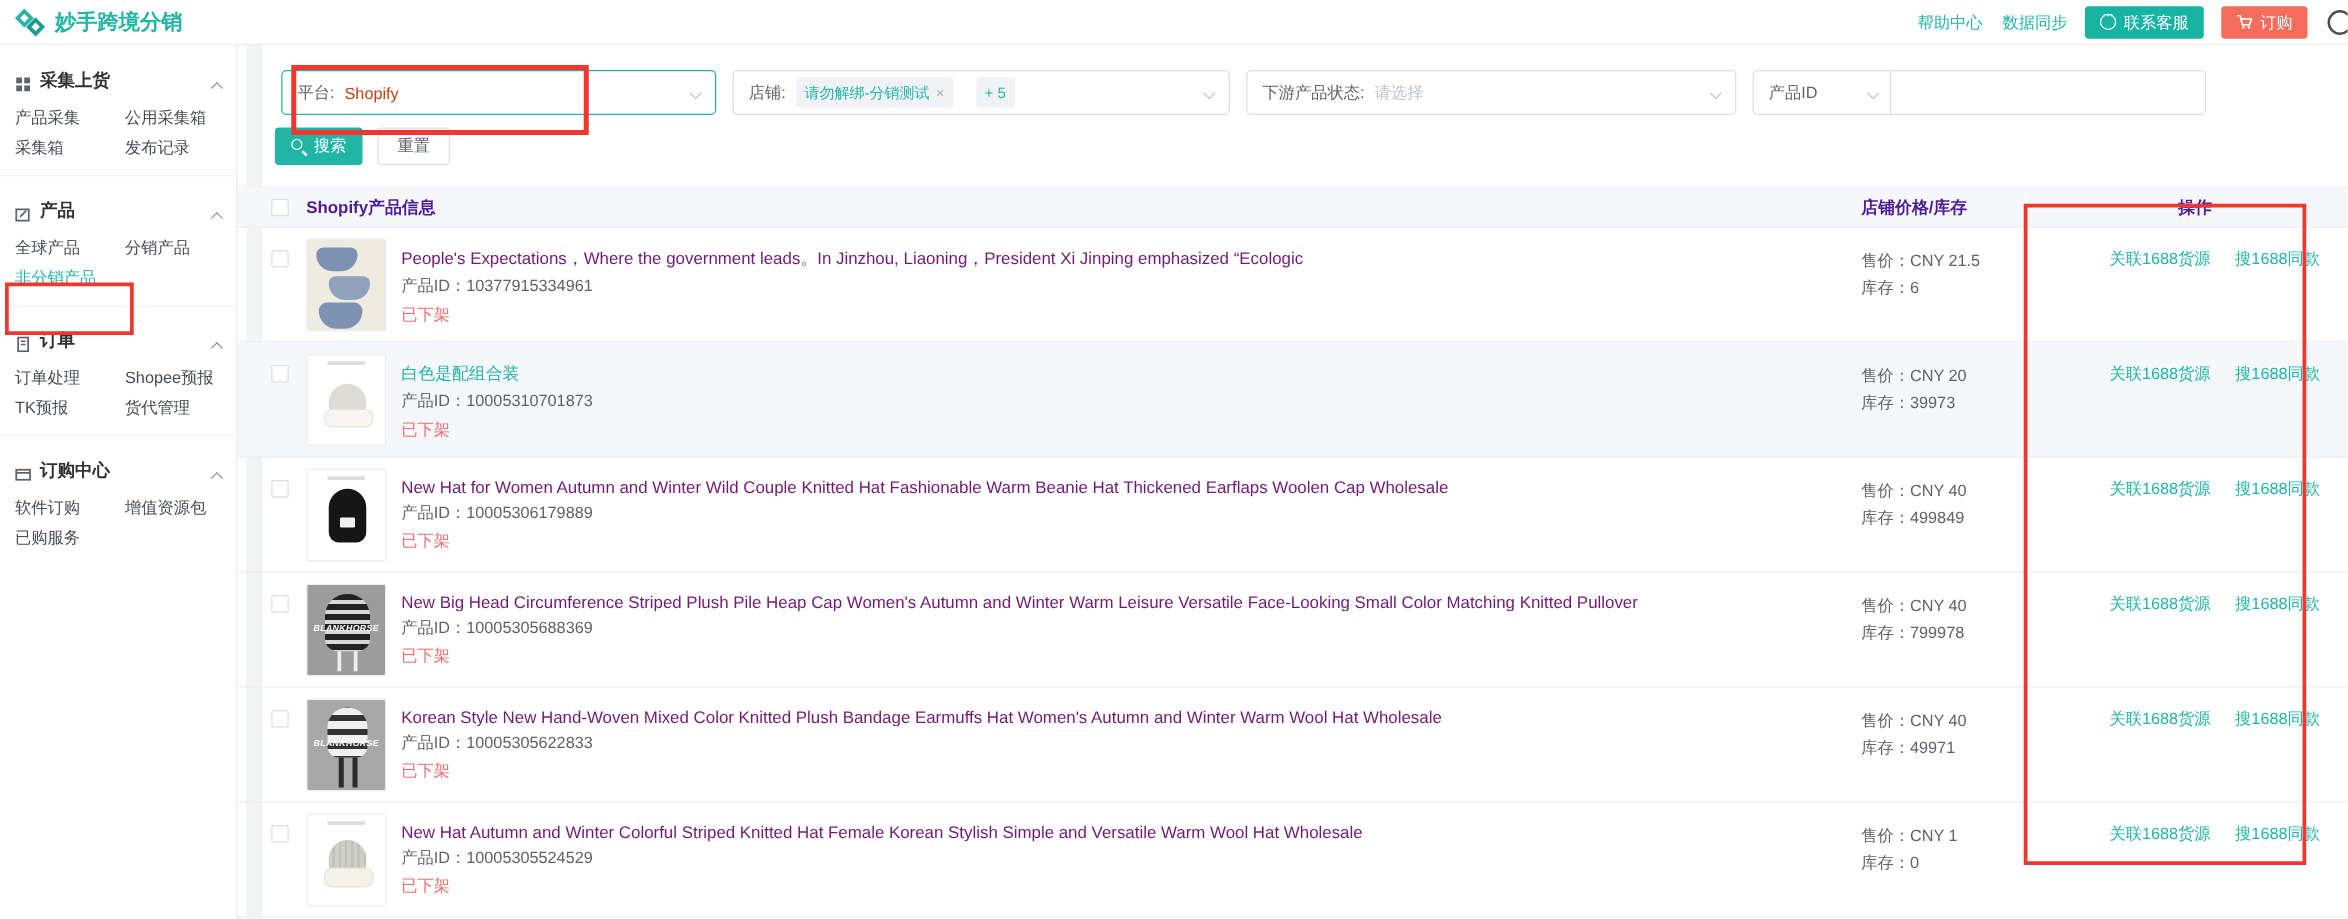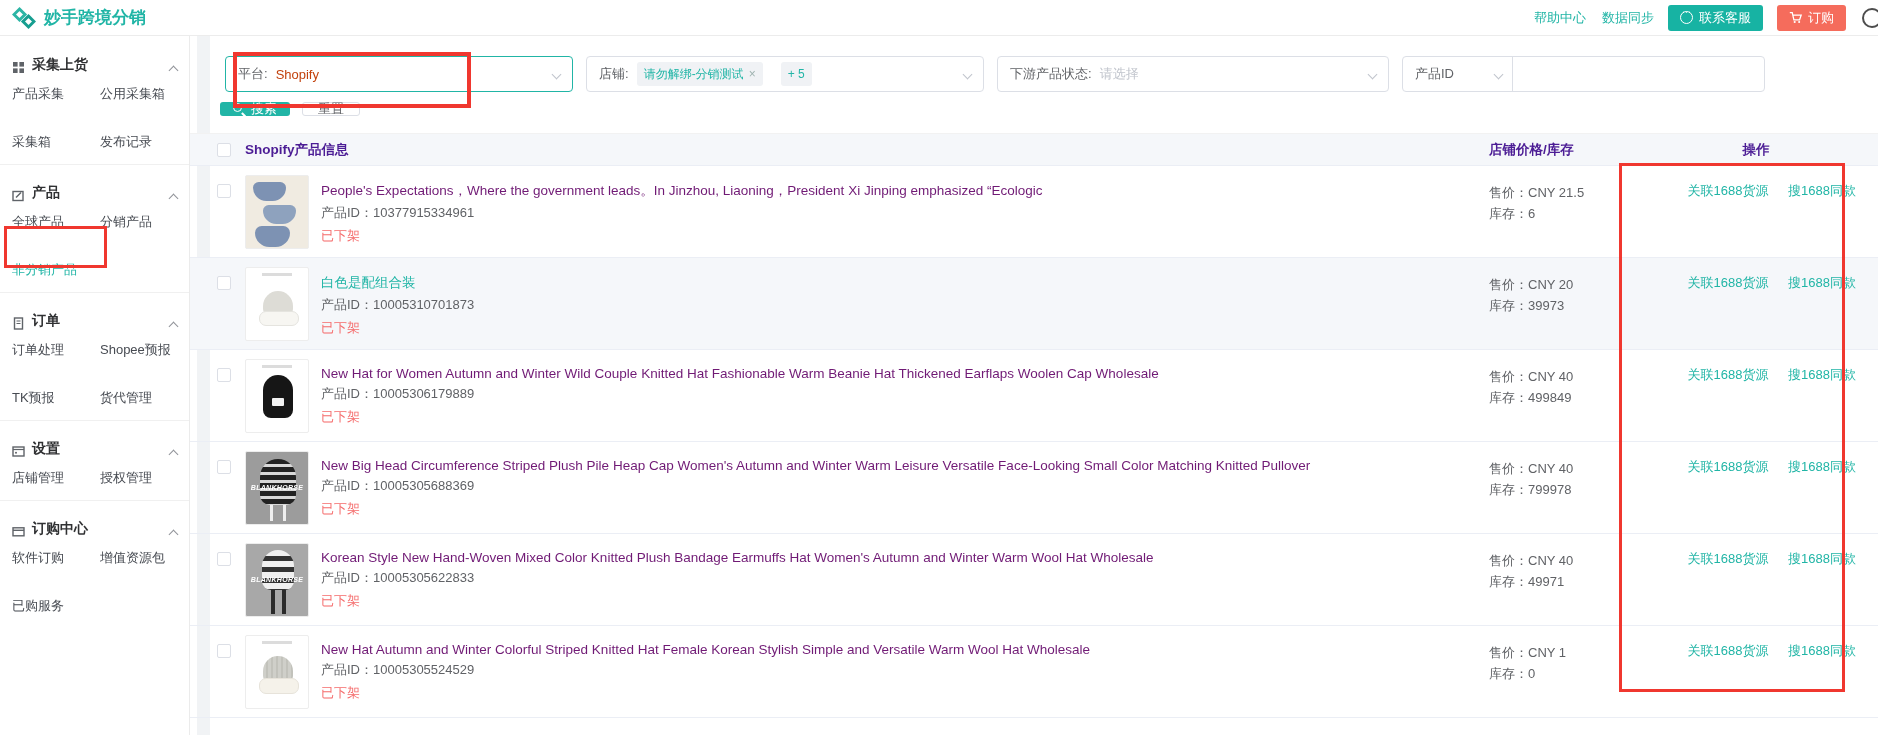--- a/index.html
+++ b/index.html
@@ -24,21 +24,21 @@
   
   .sidebar{position:absolute;left:0;top:36px;bottom:0;width:190px;background:#fff;border-right:1px solid #ebebeb;z-index:2}
   .ssec .shead{display:flex;align-items:flex-end;gap:7px;height:38px;padding:0 12px;
     font-weight:bold;font-size:14px;color:#303133;border-top:1px solid #f0f0f0;cursor:pointer}
   .ssec:first-child .shead{border-top:none}
   .shead .chev-up{margin-left:auto}
   .chev-up{width:7px;height:7px;border-right:1.5px solid #909399;border-bottom:1.5px solid #909399;
     transform:rotate(-135deg);display:inline-block}
   .chev-dn{width:7px;height:7px;border-right:1.5px solid #c0c4cc;border-bottom:1.5px solid #c0c4cc;
     transform:rotate(45deg);display:inline-block}
-  .sitems{display:grid;grid-template-columns:88px auto;row-gap:32px;padding:12px 0 14px 12px;
+  .sitems{display:grid;grid-template-columns:88px auto;row-gap:8px;padding:12px 0 14px 12px;
     font-size:13px;color:#474b52;line-height:16px}
   .sitems span{cursor:pointer;white-space:nowrap}
   .sitems .active{color:#21b5a6}
   .sicon{flex:none;display:inline-flex}
 
   
   .main{position:absolute;left:190px;top:36px;right:0;bottom:0;background:#fff;overflow:hidden}
   .vstrip{position:absolute;left:197px;top:36px;bottom:0;width:13px;background:#f1f3f5;z-index:1}
 
   .filters{display:flex;gap:13px;margin:20px 0 0 35px;position:relative;z-index:2}
@@ -54,21 +54,21 @@
   .tag{display:inline-flex;align-items:center;gap:5px;background:#f0f2f5;border-radius:3px;
     height:24px;padding:0 7px;color:#21b5a6;font-size:12px;margin-right:18px;white-space:nowrap}
   .tag .x{color:#9fb3b0;cursor:pointer;font-size:12px}
   .pid-group{width:363px;height:36px;display:flex;border:1px solid #dcdfe6;border-radius:4px;background:#fff}
   .pid-sel{width:110px;display:flex;align-items:center;padding:0 24px 0 12px;border-right:1px solid #dcdfe6;
     position:relative;cursor:pointer}
   .pid-sel .chev-dn{position:absolute;right:10px;top:14px}
   .pid-input{flex:1;border:none;outline:none;padding:0 10px;font-size:13px;color:#606266;background:transparent}
 
   .btns{display:flex;gap:12px;margin:10px 0 0 30px;position:relative;z-index:2}
-  .btn{height:14px;display:flex;align-items:center;gap:6px;border-radius:3px;font-size:13px;cursor:pointer;border:none}
+  .btn{height:30px;display:flex;align-items:center;gap:6px;border-radius:3px;font-size:13px;cursor:pointer;border:none}
   .btn-search{background:#21b5a6;color:#fff;padding:0 13px}
   .btn-reset{background:#fff;color:#606266;border:1px solid #dcdfe6;padding:0 15px}
   .sic{position:relative;width:12px;height:12px}
   .sic::before{content:"";position:absolute;left:0;top:0;width:7px;height:7px;border:1.5px solid #fff;border-radius:50%}
   .sic::after{content:"";position:absolute;left:8.5px;top:8.5px;width:4.5px;height:1.5px;background:#fff;
     transform:rotate(45deg);transform-origin:left center}
 
   
   .table{margin-top:17px;position:relative;z-index:2}
   .thead{height:33px;background:#f5f7fa;border-bottom:1px solid #ebeef5;border-top:1px solid #f2f2f2;
@@ -215,37 +215,20 @@
       <span class="chev-up"></span>
     </div>
     <div class="sitems">
       <span>订单处理</span>
       <span>Shopee预报</span>
       <span>TK预报</span>
       <span>货代管理</span>
     </div>
   </div>
 
-  <div class="ssec">
-    <div class="shead">
-      <span class="sicon">
-        <svg width="13" height="13" viewBox="0 0 13 13">
-            <rect x="1" y="2" width="11" height="9" fill="none" stroke="#5f6368" stroke-width="1.4"></rect>
-            <path d="M1 4.5h11" stroke="#5f6368" stroke-width="1.2"></path>
-            <circle cx="4" cy="7.8" r="1" fill="#5f6368"></circle>
-          </svg>
-      </span>
-      <span>设置</span>
-      <span class="chev-up"></span>
-    </div>
-    <div class="sitems">
-      <span>店铺管理</span>
-      <span>授权管理</span>
-    </div>
-  </div>
 
   <div class="ssec">
     <div class="shead">
       <span class="sicon">
         <svg width="13" height="13" viewBox="0 0 13 13">
             <rect x="1" y="2.8" width="11" height="8" fill="none" stroke="#5f6368" stroke-width="1.4"></rect>
             <path d="M1 5.3h11" stroke="#5f6368" stroke-width="1.4"></path>
           </svg>
       </span>
       <span>订购中心</span>

